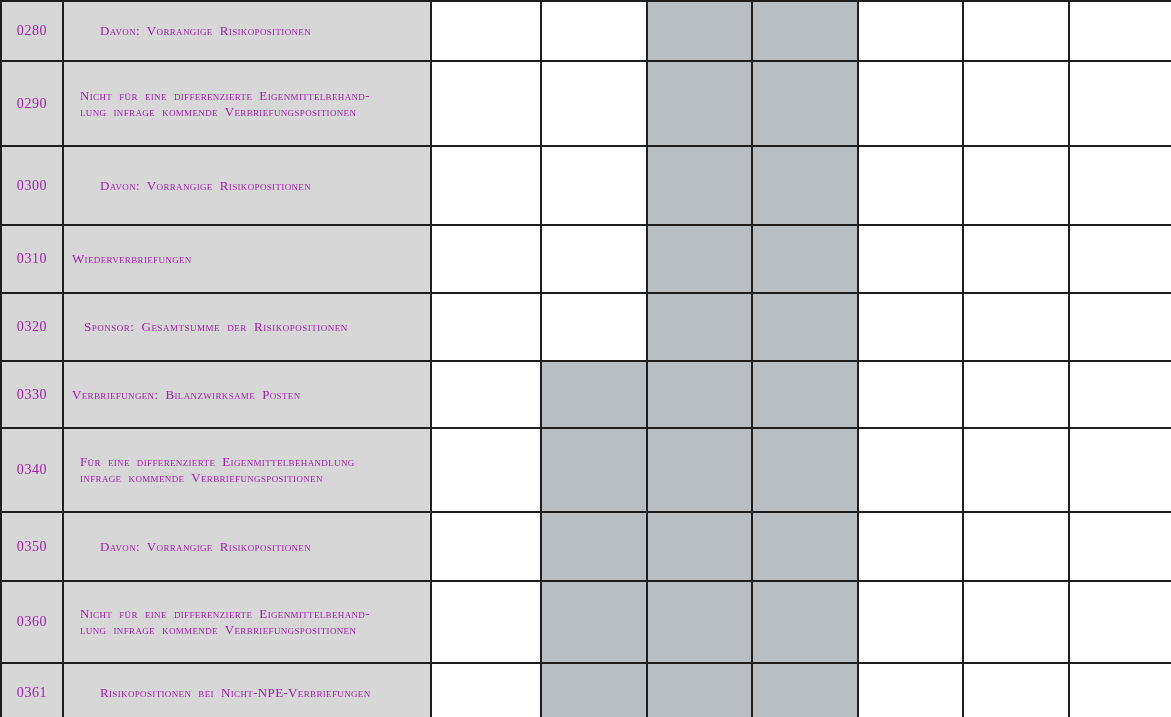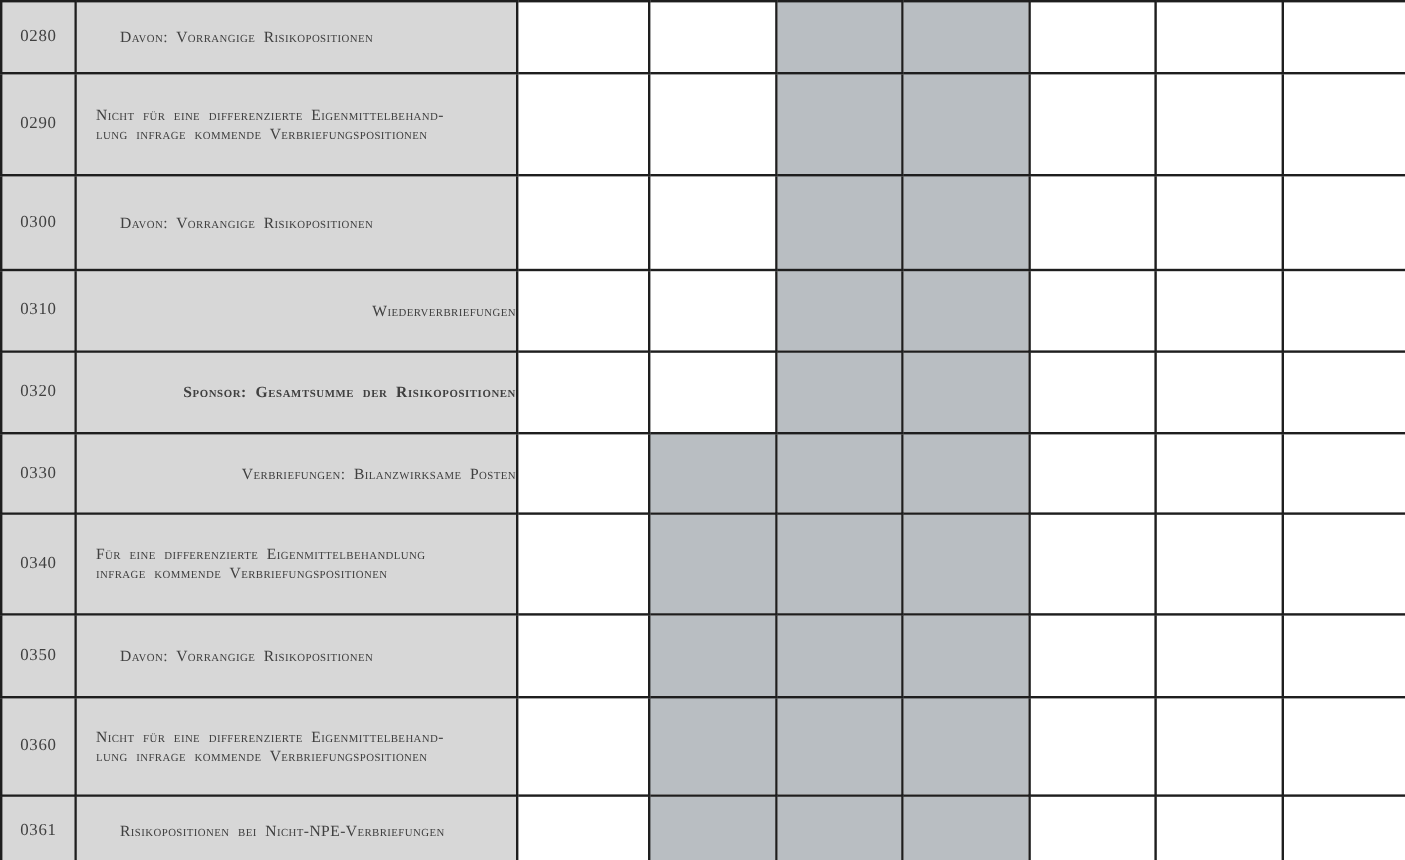--- a/index.html
+++ b/index.html
@@ -6,21 +6,21 @@
     margin: 0;
     padding: 0;
     background: #ffffff;
   }
   .page {
     width: 1171px;
     height: 717px;
     background: #ffffff;
     overflow: hidden;
     font-family: "Liberation Serif", "DejaVu Serif", serif;
-    color: #404040;
+    color: #a21caf;
   }
   table.report {
     border-collapse: collapse;
     table-layout: fixed;
     width: 1171px;
     border-top: 2px solid #1e1e1e;
     border-left: 2px solid #1e1e1e;
     border-bottom: 5px solid #101010;
   }
   table.report td {
@@ -41,24 +41,24 @@
   td.label-cell {
     background: #d7d7d7;
     font-size: 13px;
     font-variant: small-caps;
     letter-spacing: 0.35px;
     word-spacing: 3.5px;
     line-height: 1.22;
     white-space: pre-line;
     padding-right: 10px;
   }
-  td.label-cell.indent-0 { padding-left: 8px; text-align: right; }
+  td.label-cell.indent-0 { padding-left: 8px; }
   td.label-cell.indent-1 { padding-left: 16px; }
   td.label-cell.indent-2 { padding-left: 36px; }
-  td.label-cell.bold { font-weight: bold; letter-spacing: 0.5px; padding-left: 20px; }
+  td.label-cell.bold { font-weight: normal; letter-spacing: 0.5px; padding-left: 20px; }
   td.data-cell { background: #ffffff; }
   td.data-cell.blocked { background: #b9bec2; }
 </style>
 </head>
 <body>
 
 <div class="page">
   <table class="report">
     <colgroup>
       <col style="width:62px">

